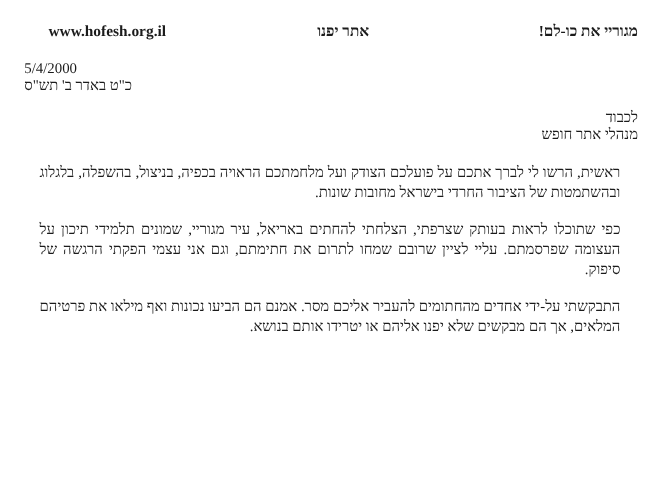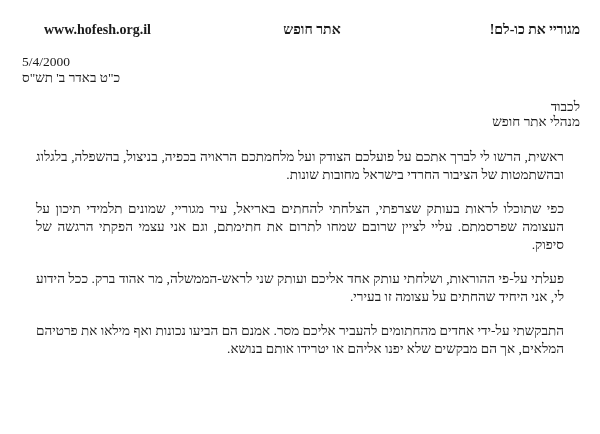--- a/index.html
+++ b/index.html
@@ -63,35 +63,34 @@
     font-family: "Liberation Serif", "DejaVu Serif", serif;
   }
 </style>
 </head>
 <body>
 
 <div class="page">
 
   <header class="letterhead">
     <span class="lh-slogan" style="order:3">מגוריי את כו-לם!</span>
-    <span class="lh-site" style="order:2">אתר חופש</span>
+    <span class="lh-site" style="order:2">אתר יפנו</span>
     <span class="lh-url" style="order:1">www.hofesh.org.il</span>
   </header>
 
   <div class="date-block">
     <span class="greg-date">5/4/2000</span>
     <span class="heb-date">כ"ט באדר ב' תש"ס</span>
   </div>
 
   <div class="recipient">
     <div>לכבוד</div>
     <div>מנהלי אתר חופש</div>
   </div>
 
   <div class="body-text">
     <p>ראשית, הרשו לי לברך אתכם על פועלכם הצודק ועל מלחמתכם הראויה בכפיה, בניצול, בהשפלה, בלגלוג ובהשתמטות של הציבור החרדי בישראל מחובות שונות.</p>
     <p>כפי שתוכלו לראות בעותק שצרפתי, הצלחתי להחתים באריאל, עיר מגוריי, שמונים תלמידי תיכון על העצומה שפרסמתם. עליי לציין שרובם שמחו לתרום את חתימתם, וגם אני עצמי הפקתי הרגשה של סיפוק.</p>
-    <p>פעלתי על-פי ההוראות, ושלחתי עותק אחד אליכם ועותק שני לראש-הממשלה, מר אהוד ברק. ככל הידוע לי, אני היחיד שהחתים על עצומה זו בעירי.</p>
     <p>התבקשתי על-ידי אחדים מהחתומים להעביר אליכם מסר. אמנם הם הביעו נכונות ואף מילאו את פרטיהם המלאים, אך הם מבקשים שלא יפנו אליהם או יטרידו אותם בנושא.</p>
   </div>
 
 
 </div>
 
 </body></html>

